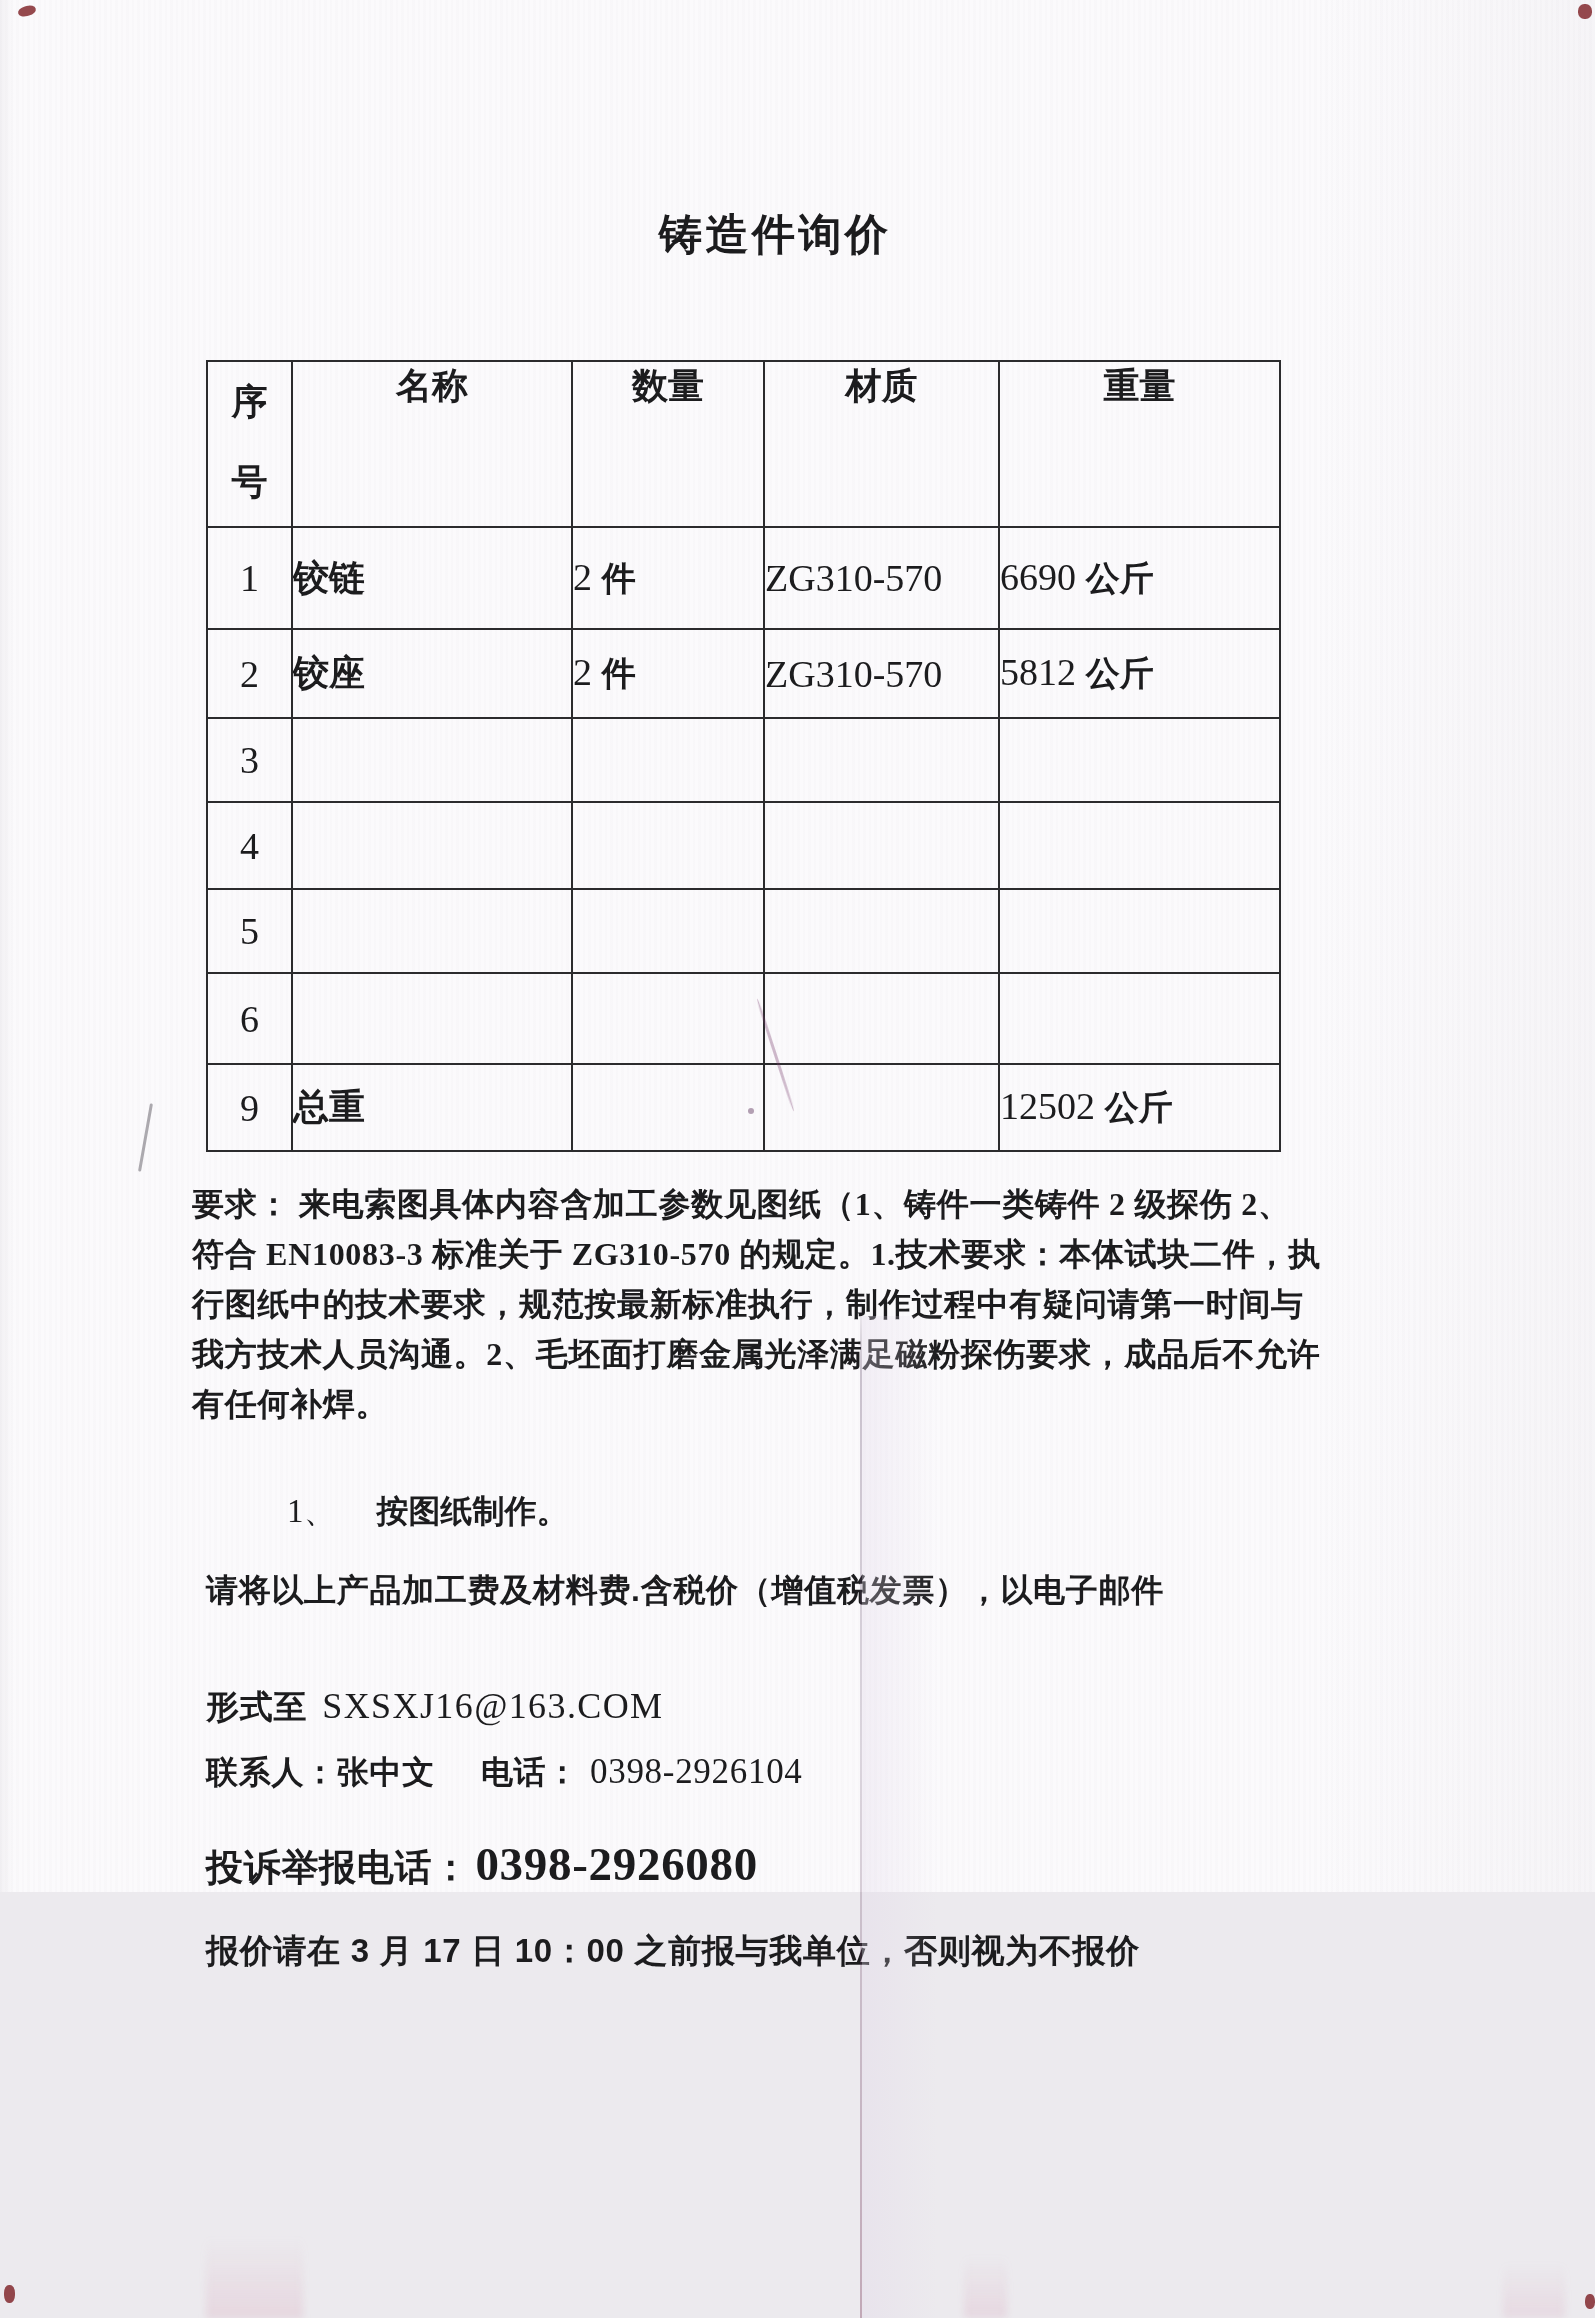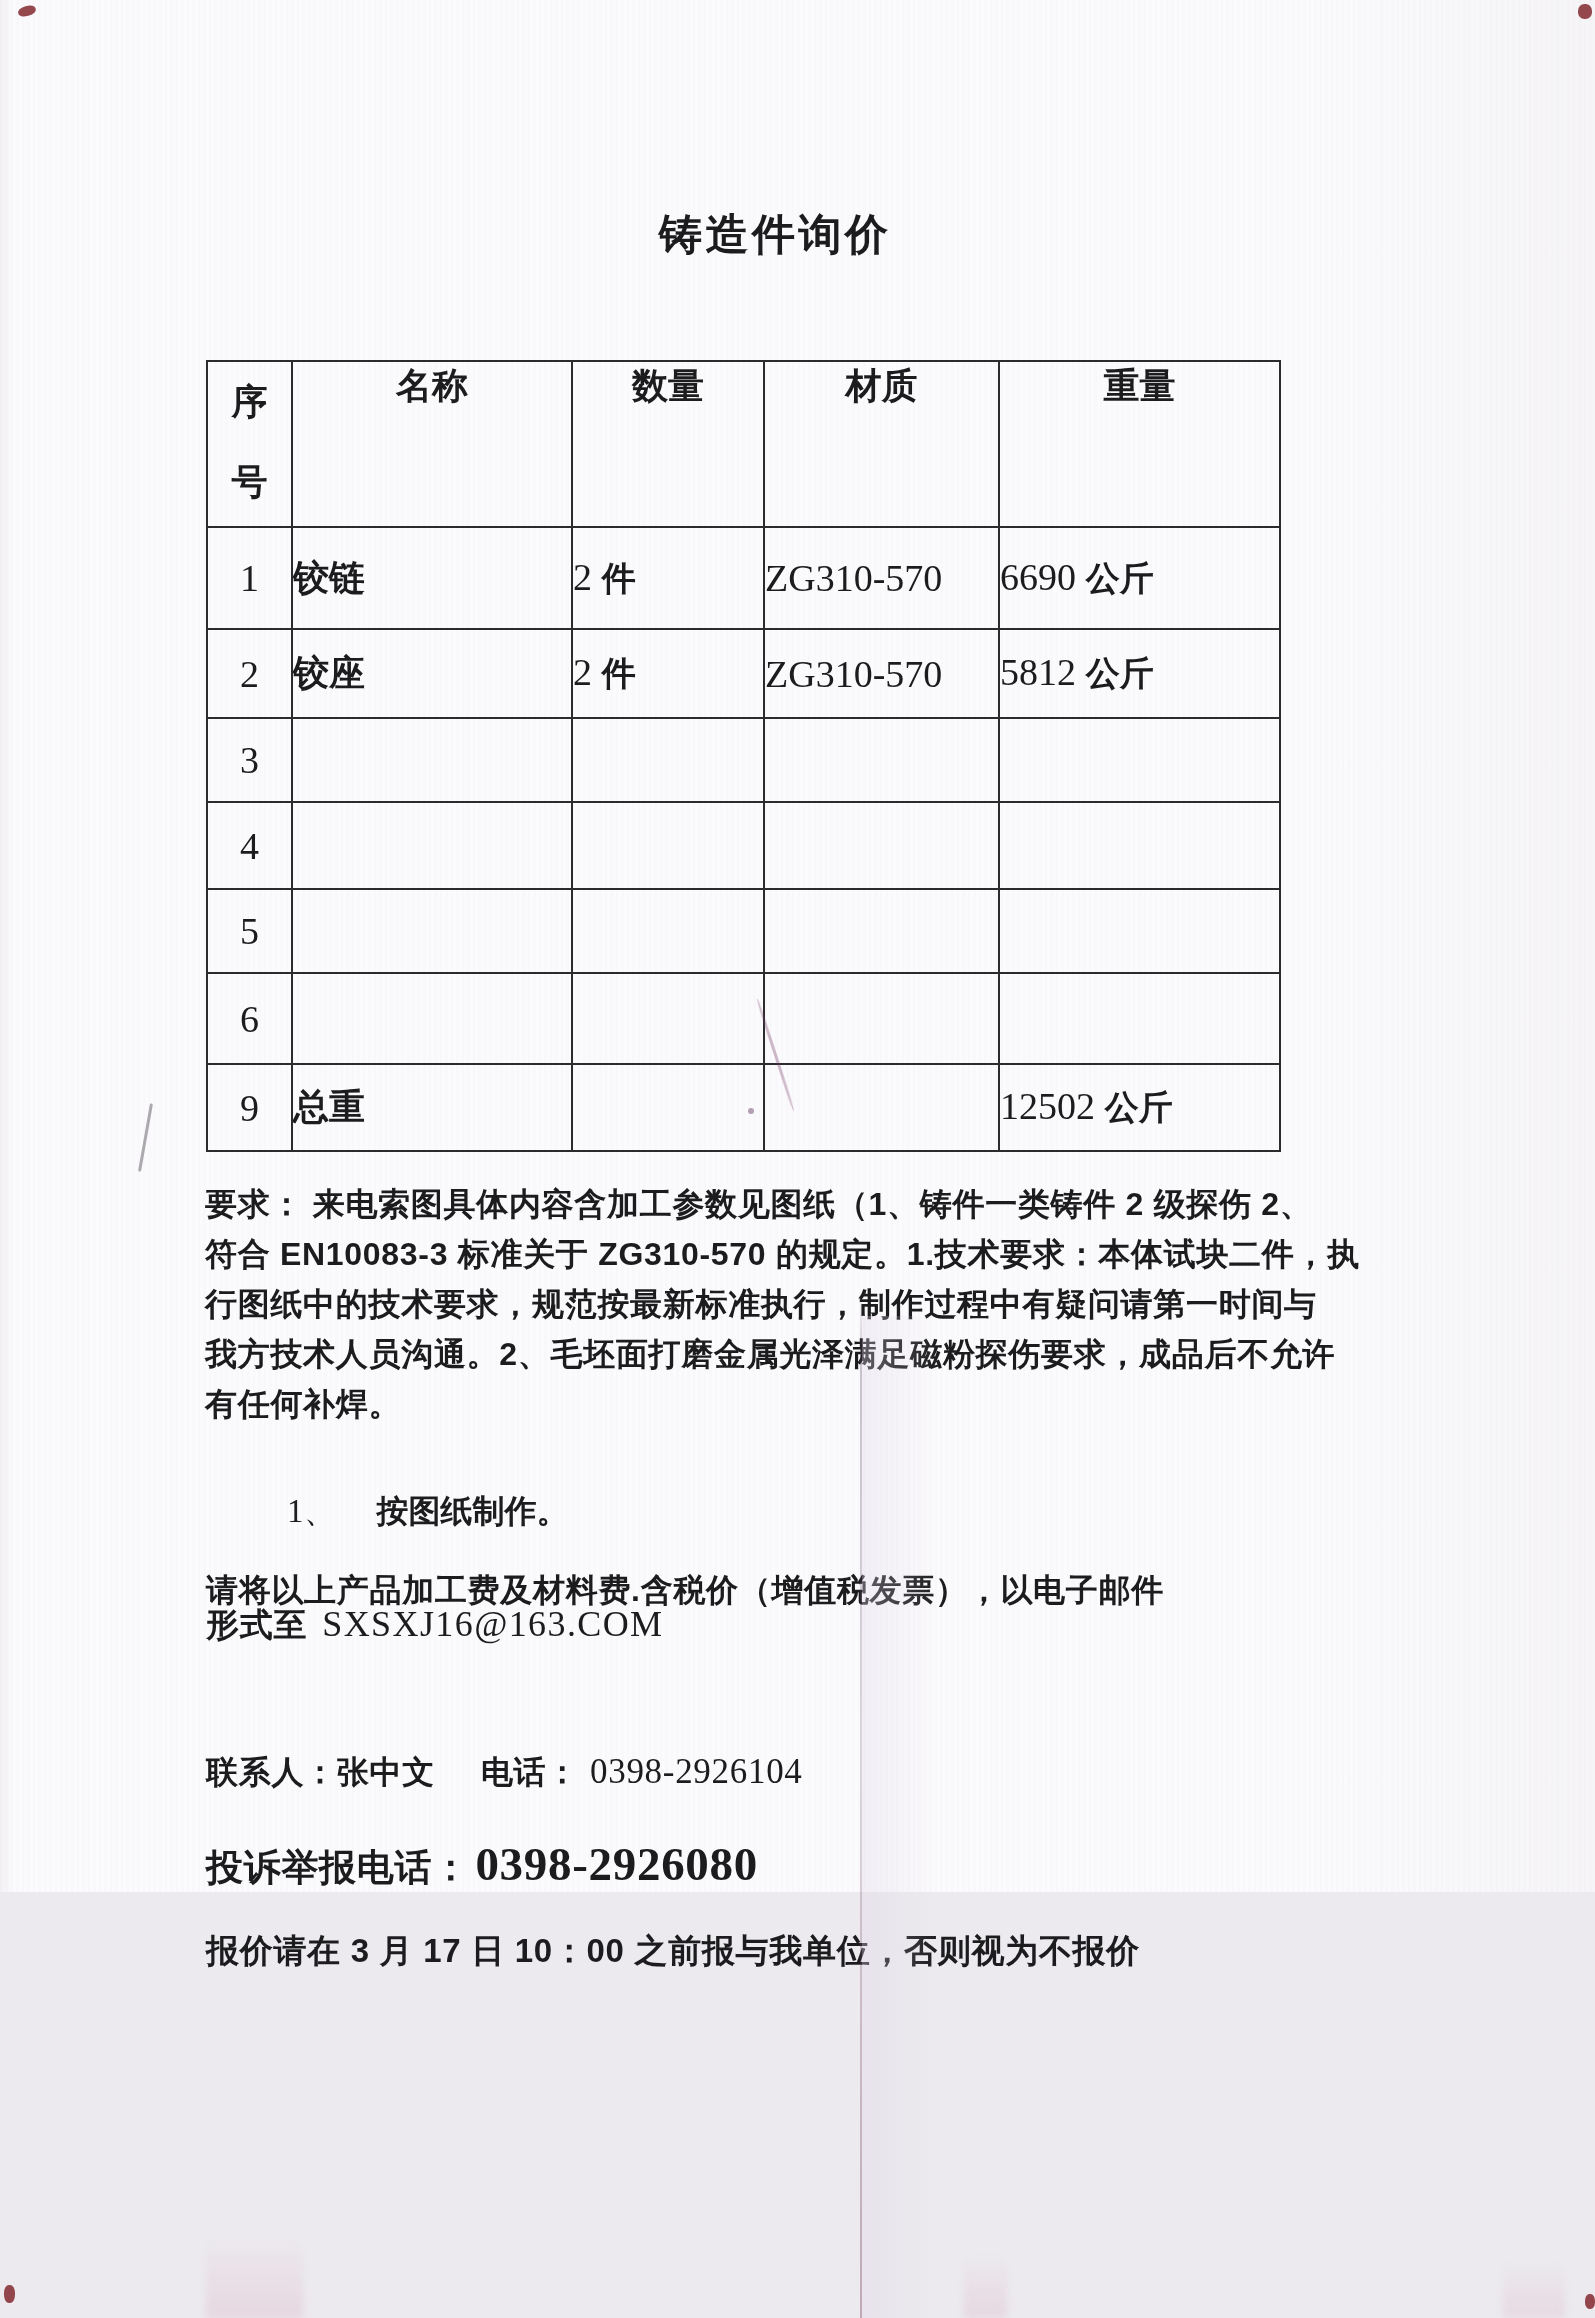--- a/index.html
+++ b/index.html
@@ -42,27 +42,27 @@
   th.serial span{display:block;line-height:80px;}
   td{vertical-align:middle;}
   td.c-no{text-align:center;font-family:"Liberation Serif","DejaVu Serif",serif;font-size:38px;}
   td.c-name{padding-left:25px;font-size:36px;font-weight:700;}
   td.c-qty{padding-left:25px;margin-top:44px;}
   td.c-mat{padding-left:21px;}
   td.c-wt{padding-left:15.2px;}
   .num{font-family:"Liberation Serif","DejaVu Serif",serif;font-size:38px;font-weight:400;}
   .unit{font-size:34px;font-weight:700;margin-left:9.7px;}
   
-  .para{position:absolute;left:205px;top:1179px;width:1240px;}
+  .para{position:absolute;left:192px;top:1179px;width:1240px;font-family:Liberation Serif, serif;}
   .pline{font-size:32px;line-height:50px;font-weight:600;letter-spacing:0.7px;white-space:nowrap;}
   .list-line{position:absolute;left:287px;top:1489px;font-size:32px;font-weight:600;white-space:nowrap;}
   .list-line .marker{font-family:"Liberation Serif","DejaVu Serif",serif;margin-right:40px;font-weight:400;font-size:33px;}
   .note{position:absolute;left:206px;font-size:32px;font-weight:600;white-space:nowrap;letter-spacing:0.7px;}
   .note-price{top:1569px;}
-  .note-email{top:1603px;font-size:33px;}
+  .note-email{top:1685px;font-size:33px;}
   .note-email .email{font-family:"Liberation Serif","DejaVu Serif",serif;font-weight:400;font-size:36px;margin-left:15.2px;letter-spacing:1.4px;}
   .note-contact{top:1751px;}
   .note-contact .phone-label{margin-left:46px;}
   .note-contact .phone{font-family:"Liberation Serif","DejaVu Serif",serif;font-weight:400;font-size:35px;margin-left:11px;}
   .note-complaint{top:1837px;font-size:37px;font-weight:800;}
   .note-complaint .phone{font-family:"Liberation Serif","DejaVu Serif",serif;font-size:47px;font-weight:700;margin-left:5.5px;}
   .note-deadline{top:1929px;font-size:33px;}
   
   .fold-line{
     position:absolute;left:860px;top:1287px;width:2.1px;height:1032px;

